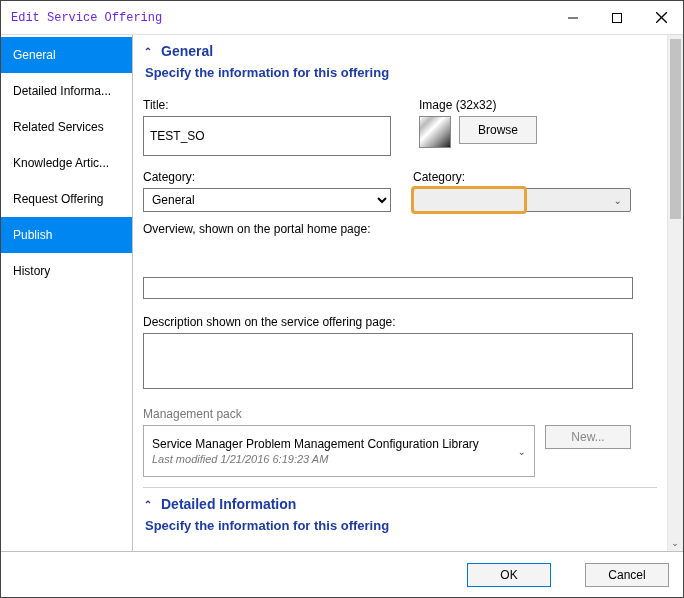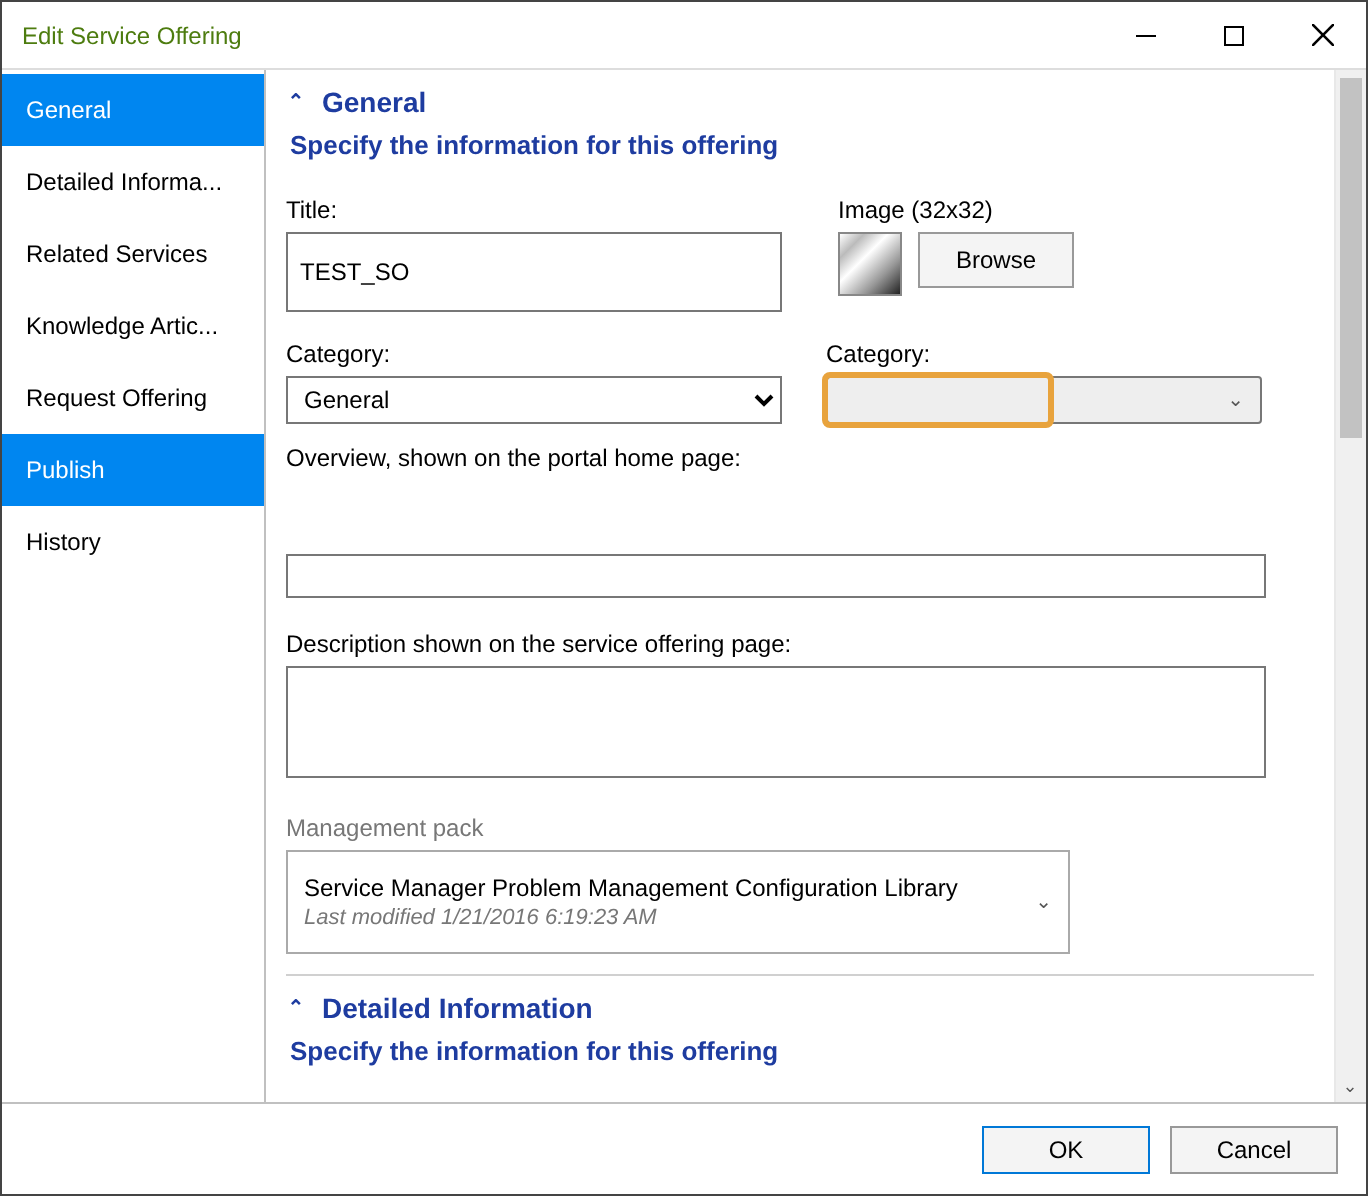--- a/index.html
+++ b/index.html
@@ -1,19 +1,19 @@
 <!DOCTYPE html>
 <html><head>
 <meta charset="utf-8">
 <style>
   * { box-sizing: border-box; font-family: "Segoe UI", Arial, sans-serif; }
   body { margin: 0; padding: 0; background: #fff; }
   .window { width: 684px; height: 598px; border: 1px solid #444; display: flex; flex-direction: column; position: relative; }
   .titlebar { height: 34px; display: flex; align-items: center; justify-content: space-between; padding: 0 0 0 10px; border-bottom: 1px solid #ddd; }
-  .titlebar-title { font-size: 12px; color: #4d7c0f; }
+  .titlebar-title { font-size: 12px; color: #6d28d9; font-family: Liberation Mono, monospace; }
   .titlebar-controls { display: flex; }
   .tb-btn { width: 44px; height: 30px; display: flex; align-items: center; justify-content: center; font-size: 14px; color: #000; }
   .body { flex: 1; display: flex; overflow: hidden; }
   .sidebar { width: 132px; border-right: 1px solid #c0c0c0; display: flex; flex-direction: column; padding-top: 2px; }
   .sidebar-item { height: 36px; display: flex; align-items: center; padding: 0 12px; font-size: 12px; color: #000; cursor: pointer; white-space: nowrap; overflow: hidden; text-overflow: ellipsis; }
   .sidebar-item.selected { background: #0086f0; color: #fff; }
   .content-wrap { flex: 1; position: relative; overflow: hidden; }
   .content { position: absolute; top: 0; left: 0; right: 16px; bottom: 0; overflow-y: hidden; padding: 6px 10px 0 10px; }
   .scrollbar-track { position: absolute; right: 0; top: 0; bottom: 0; width: 16px; background: #f0f0f0; border-left:1px solid #e8e8e8; }
   .scrollbar-thumb { position: absolute; right: 2px; top: 4px; width: 11px; height: 180px; background: #c2c2c2; }
@@ -32,21 +32,21 @@
   .img-thumb { width:32px; height:32px; border:1px solid #888; background: linear-gradient(135deg,#fff 0%, #bbb 20%, #fff 40%, #999 70%, #222 100%); }
   .btn { height:28px; min-width:72px; border:1px solid #999; background:#f4f4f4; font-size:12px; cursor:pointer; }
   .textarea { border:1px solid #777; font-size:12px; padding:4px 6px; resize:none; font-family:inherit; background:#fff; }
   .mgmt-box { border:1px solid #aaa; height:52px; display:flex; align-items:center; justify-content:space-between; padding:0 8px; background:#fff; }
   .mgmt-text { font-size:12px; }
   .mgmt-text .muted { color:#777; font-size:11px; margin-top:2px;font-style:italic; }
   .mgmt-chev { font-size:10px; color:#555; }
   .btn.disabled { color:#888; background:#f4f4f4; }
   hr.sep { border:none; border-top:1px solid #d0d0d0; margin:10px 0 6px 0; }
   .footer { height: 46px; display:flex; align-items:center; justify-content:flex-end; gap:10px; padding:0 14px; border-top:1px solid #c0c0c0; }
-  .footer .btn { min-width:84px; height:24px; }
+  .footer .btn { min-width:84px; height:24px;margin-left:24px; }
   .footer .btn.primary { border:1px solid #0078d7; }
 </style>
 </head>
 <body>
 
 <div class="window">
 
   <div class="titlebar">
     <div class="titlebar-title">Edit Service Offering</div>
     <div class="titlebar-controls">
@@ -132,20 +132,21 @@
         <div class="col" style="margin-top:18px;">
           <div class="label" style="color:#777;">Management pack</div>
           <div style="display:flex; gap:10px; align-items:flex-start;">
             <div class="mgmt-box" style="width:392px;">
               <div class="mgmt-text">
                 <div>Service Manager Problem Management Configuration Library</div>
                 <div class="muted">Last modified  1/21/2016 6:19:23 AM</div>
               </div>
               <div class="mgmt-chev">⌄</div>
             </div>
+            <button class="btn disabled" style="min-width:86px; height:24px;">New...</button>
           </div>
         </div>
 
         <hr class="sep">
 
         <div class="section-header">
           <span class="chev">⌃</span>
           <span>Detailed Information</span>
         </div>
         <div class="section-sub" style="margin-bottom:6px;">Specify the information for this offering</div>

